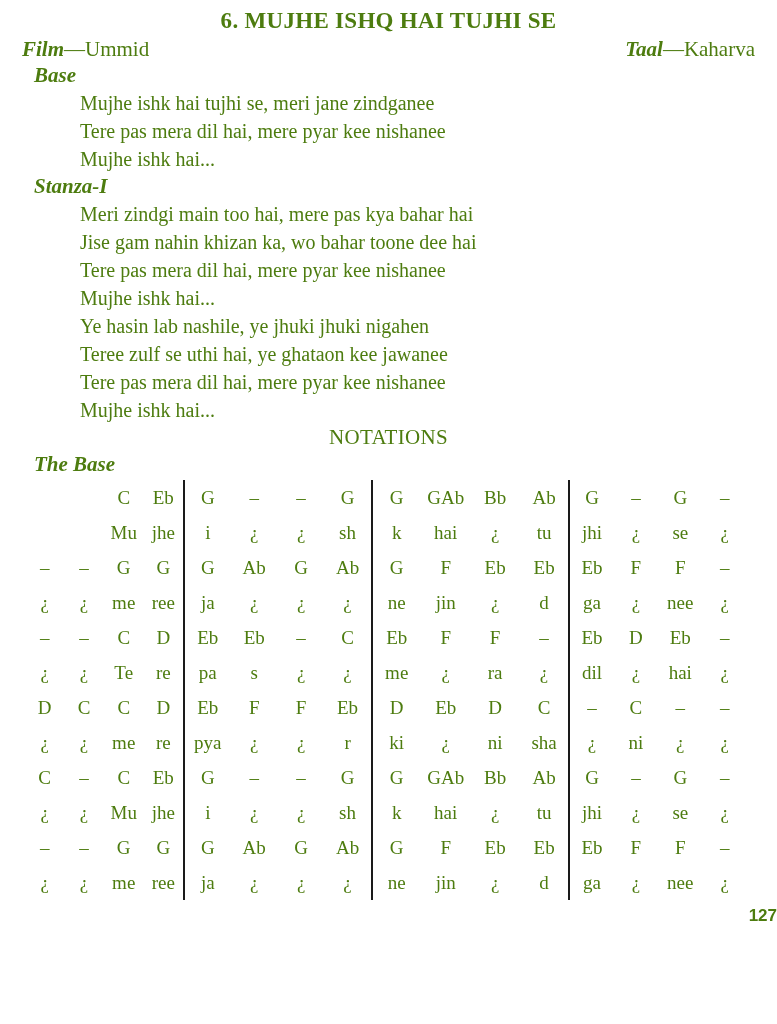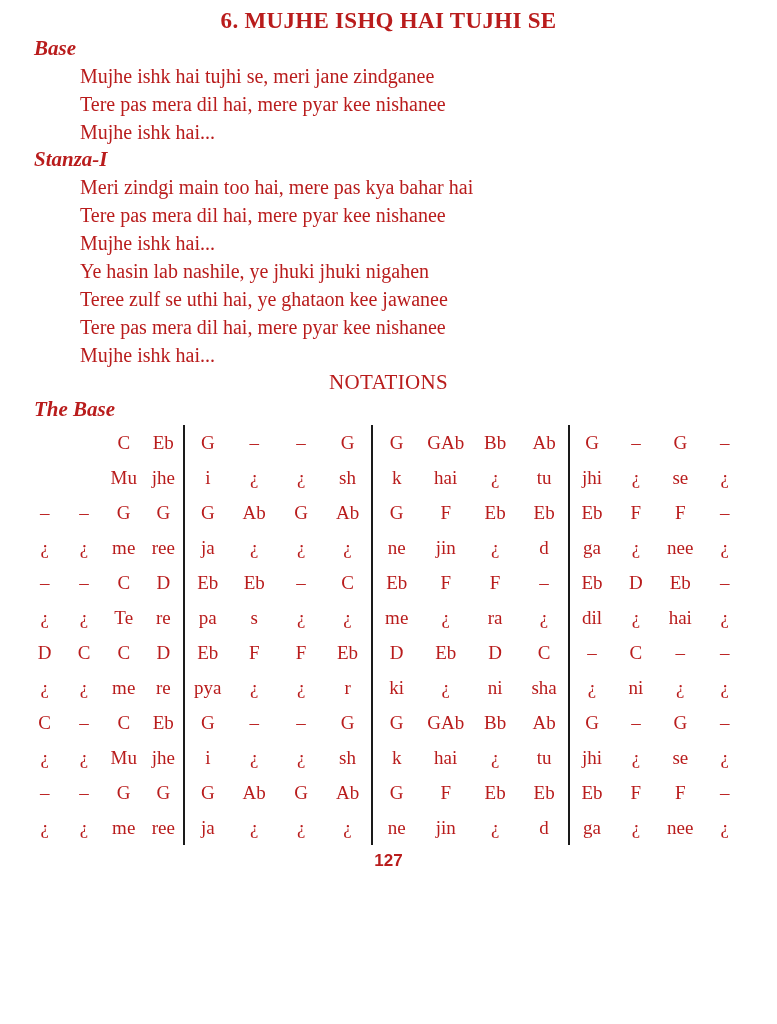--- a/index.html
+++ b/index.html
@@ -3,21 +3,21 @@
 <meta charset="utf-8">
 <style>
   * { margin: 0; padding: 0; box-sizing: border-box; }
   html, body { background: #e8e8e8; }
   .page {
     position: relative;
     width: 777px;
     height: 1024px;
     margin: 0 auto;
     background: #ffffff;
-    color: #b91c1c;
+    color: #4d7c0f;
     font-family: "Liberation Serif", serif;
     overflow: hidden;
   }
   .title {
     padding-top: 7px;
     text-align: center;
     font-size: 23px;
     font-weight: bold;
     line-height: 28px;
     letter-spacing: 0.3px;
@@ -69,47 +69,52 @@
   .notation-table td.bar {
     border-right: 2px solid #1a1a1a;
   }
   col.g1 { width: 5.45%; }
   col.g1b { width: 5.55%; }
   col.g2 { width: 6.5%; }
   col.g3 { width: 6.85%; }
   col.g4 { width: 6.15%; }
   .page-number {
     margin-top: 6px;
-    text-align: center;
+    text-align: right;
     font-family: "Liberation Sans", sans-serif;
     font-size: 17px;
     font-weight: bold;
   }
 </style>
 </head>
 <body>
 
 <div class="page">
 
   <div class="title">6. MUJHE ISHQ HAI TUJHI SE</div>
 
+  <div class="meta-row">
+    <div><span class="label-bi">Film</span><span>—Ummid</span></div>
+    <div><span class="label-bi">Taal</span><span>—Kaharva</span></div>
+  </div>
 
   <div>
     <div class="section-label">Base</div>
     <div class="lyrics">
         <div class="lyric-line">Mujhe ishk hai tujhi se, meri jane zindganee</div>
         <div class="lyric-line">Tere pas mera dil hai, mere pyar kee nishanee</div>
         <div class="lyric-line">Mujhe ishk hai...</div>
       </div>
   </div>
 
   <div>
     <div class="section-label">Stanza-I</div>
     <div class="lyrics">
         <div class="lyric-line">Meri zindgi main too hai, mere pas kya bahar hai</div>
+        <div class="lyric-line">Jise gam nahin khizan ka, wo bahar toone dee hai</div>
         <div class="lyric-line">Tere pas mera dil hai, mere pyar kee nishanee</div>
         <div class="lyric-line">Mujhe ishk hai...</div>
       </div>
   </div>
 
   <div>
     <div class="lyrics">
         <div class="lyric-line">Ye hasin lab nashile, ye jhuki jhuki nigahen</div>
         <div class="lyric-line">Teree zulf se uthi hai, ye ghataon kee jawanee</div>
         <div class="lyric-line">Tere pas mera dil hai, mere pyar kee nishanee</div>

